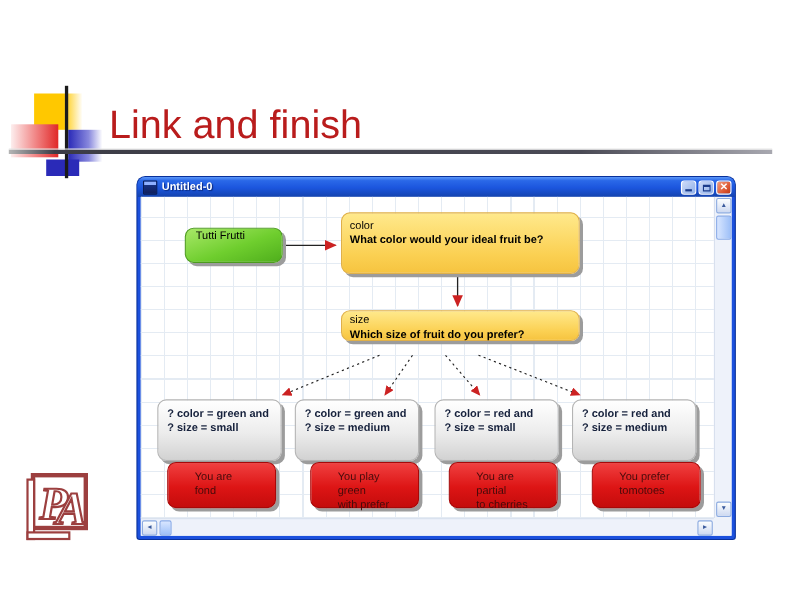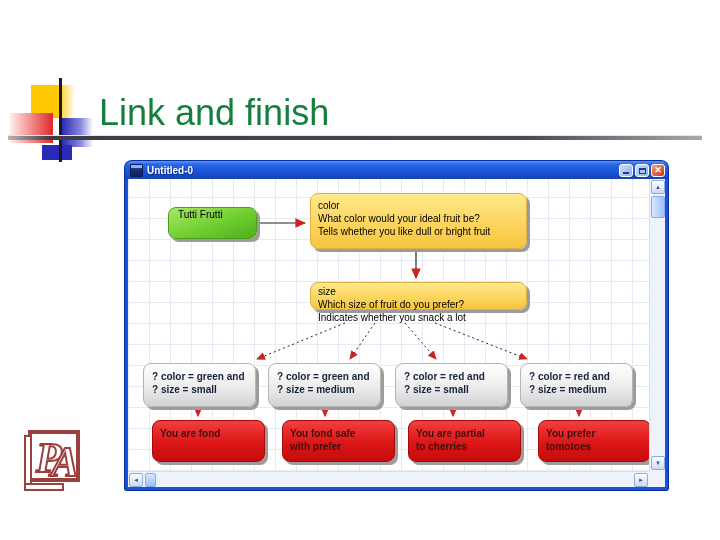--- a/index.html
+++ b/index.html
@@ -13,21 +13,21 @@
     background:linear-gradient(90deg,#ffc800 60%,#ffffff 100%);}
   .dec-red{left:10px;top:113px;width:43px;height:30px;
     background:linear-gradient(90deg,#fdeeee 0%,#f08080 55%,#e02828 100%);}
   .dec-blue{left:62px;top:118px;width:31px;height:29px;
     background:linear-gradient(90deg,#2a2ab8 0%,#8888dd 60%,#ffffff 100%);}
   .dec-blue2{left:42px;top:145px;width:30px;height:15px;background:#2a2ab8;}
   .dec-vline{left:59px;top:78px;width:3px;height:84px;background:#1a1a1a;}
   .title-rule{left:8px;top:135px;width:694px;height:4px;border-top:1px solid #e6e6e6;
     background:linear-gradient(90deg,#b5b5b5 0%,#3c3c46 6%,#4a4a55 75%,#a8a8b0 100%);}
   .slide-title{
-    position:absolute;left:99px;top:92px;font-size:36px;color:#15803d;
+    position:absolute;left:99px;top:92px;font-size:36px;color:#b91c1c;
     letter-spacing:0px;white-space:nowrap;
   }
   
   .logo{position:absolute;left:18px;top:428px;width:68px;height:72px;}
   
   .window{position:absolute;left:125px;top:161px;width:543px;height:329px;
     background:#1b50dd;border-radius:7px 7px 2px 2px;
     box-shadow:0 0 0 1px #08309a;}
   .titlebar{position:absolute;left:0;top:0;right:0;height:18px;border-radius:7px 7px 0 0;
     background:linear-gradient(180deg,#5a96f8 0%,#2a68e8 18%,#1b55dd 55%,#1443ae 100%);
@@ -68,27 +68,27 @@
   .node{position:absolute;border-radius:8px;box-sizing:border-box;
     box-shadow:3px 3px 0 #9c9c9c;font-size:10px;line-height:13px;color:#000;}
   .node-root{left:40px;top:28px;width:89px;height:32px;
     background:linear-gradient(160deg,#a8e868 0%,#6fce2e 55%,#4fae1c 100%);
     border:1px solid #4c9c1e;display:flex;align-items:flex-start;padding-left:9px;}
   .node-q{background:linear-gradient(180deg,#ffe98c 0%,#fbd052 70%,#f6c440 100%);
     border:1px solid #e0b048;padding:3px 7px;}
   .node-q1{left:182px;top:14px;width:217px;height:56px;padding-top:5px;}
   .node-q2{left:182px;top:103px;width:217px;height:28px;padding-top:2px;}
   .q-name{font-weight:normal;}
-  .q-line{font-weight:normal;}
+  .q-line{font-weight:bold;}
   .node-rule{background:linear-gradient(180deg,#ffffff 0%,#ececec 55%,#d2d2d2 100%);
     border:1px solid #b4b4b4;padding:6px 8px;font-weight:bold;color:#16213c;
-    width:113px;height:44px;top:184px;}
+    width:113px;height:56px;top:184px;}
   .node-conc{background:linear-gradient(180deg,#f04040 0%,#dd1515 55%,#c40c0c 100%);
-    border:1px solid #a80808;padding:6px 7px;font-weight:bold;color:#460b0b;
-    width:113px;height:42px;top:241px;}
+    border:1px solid #a80808;padding:6px 24px;font-weight:normal;color:#460b0b;
+    width:99px;height:42px;top:241px;}
   .links{position:absolute;left:0;top:0;width:100%;height:100%;pointer-events:none;}
 </style>
 </head>
 <body>
 
 <div class="dec dec-yellow"></div>
 <div class="dec dec-red"></div>
 <div class="dec dec-blue"></div>
 <div class="dec dec-blue2"></div>
 <div class="dec dec-vline"></div>
@@ -143,26 +143,24 @@
         <line x1="451" y1="229" x2="451" y2="237" stroke="#cc2222" stroke-width="1.2" marker-end="url(#arr)"></line>
       </svg>
 
       <div class="node node-root">
         <span>Tutti Frutti</span>
       </div>
 
       <div class="node node-q node-q1">
         <div class="q-name">color</div>
         <div class="q-line">What color would your ideal fruit be?</div>
-        <div class="q-line">Tells whether you like dull or bright fruit</div>
       </div>
       <div class="node node-q node-q2">
         <div class="q-name">size</div>
         <div class="q-line">Which size of fruit do you prefer?</div>
-        <div class="q-line">Indicates whether you snack a lot</div>
       </div>
 
       <div class="node node-rule" style="left:15px;">
         <div>? color = green and</div>
         <div>? size = small</div>
       </div>
       <div class="node node-rule" style="left:140px;">
         <div>? color = green and</div>
         <div>? size = medium</div>
       </div>
@@ -172,21 +170,21 @@
       </div>
       <div class="node node-rule" style="left:392px;">
         <div>? color = red and</div>
         <div>? size = medium</div>
       </div>
 
       <div class="node node-conc" style="left:24px;">
         <div>You are fond</div>
       </div>
       <div class="node node-conc" style="left:154px;">
-        <div>You fond safe</div>
+        <div>You play green</div>
         <div>with prefer</div>
       </div>
       <div class="node node-conc" style="left:410px;">
         <div>You prefer</div>
         <div>tomotoes</div>
       </div>
       <div class="node node-conc" style="left:280px;">
         <div>You are partial</div>
         <div>to cherries</div>
       </div>

